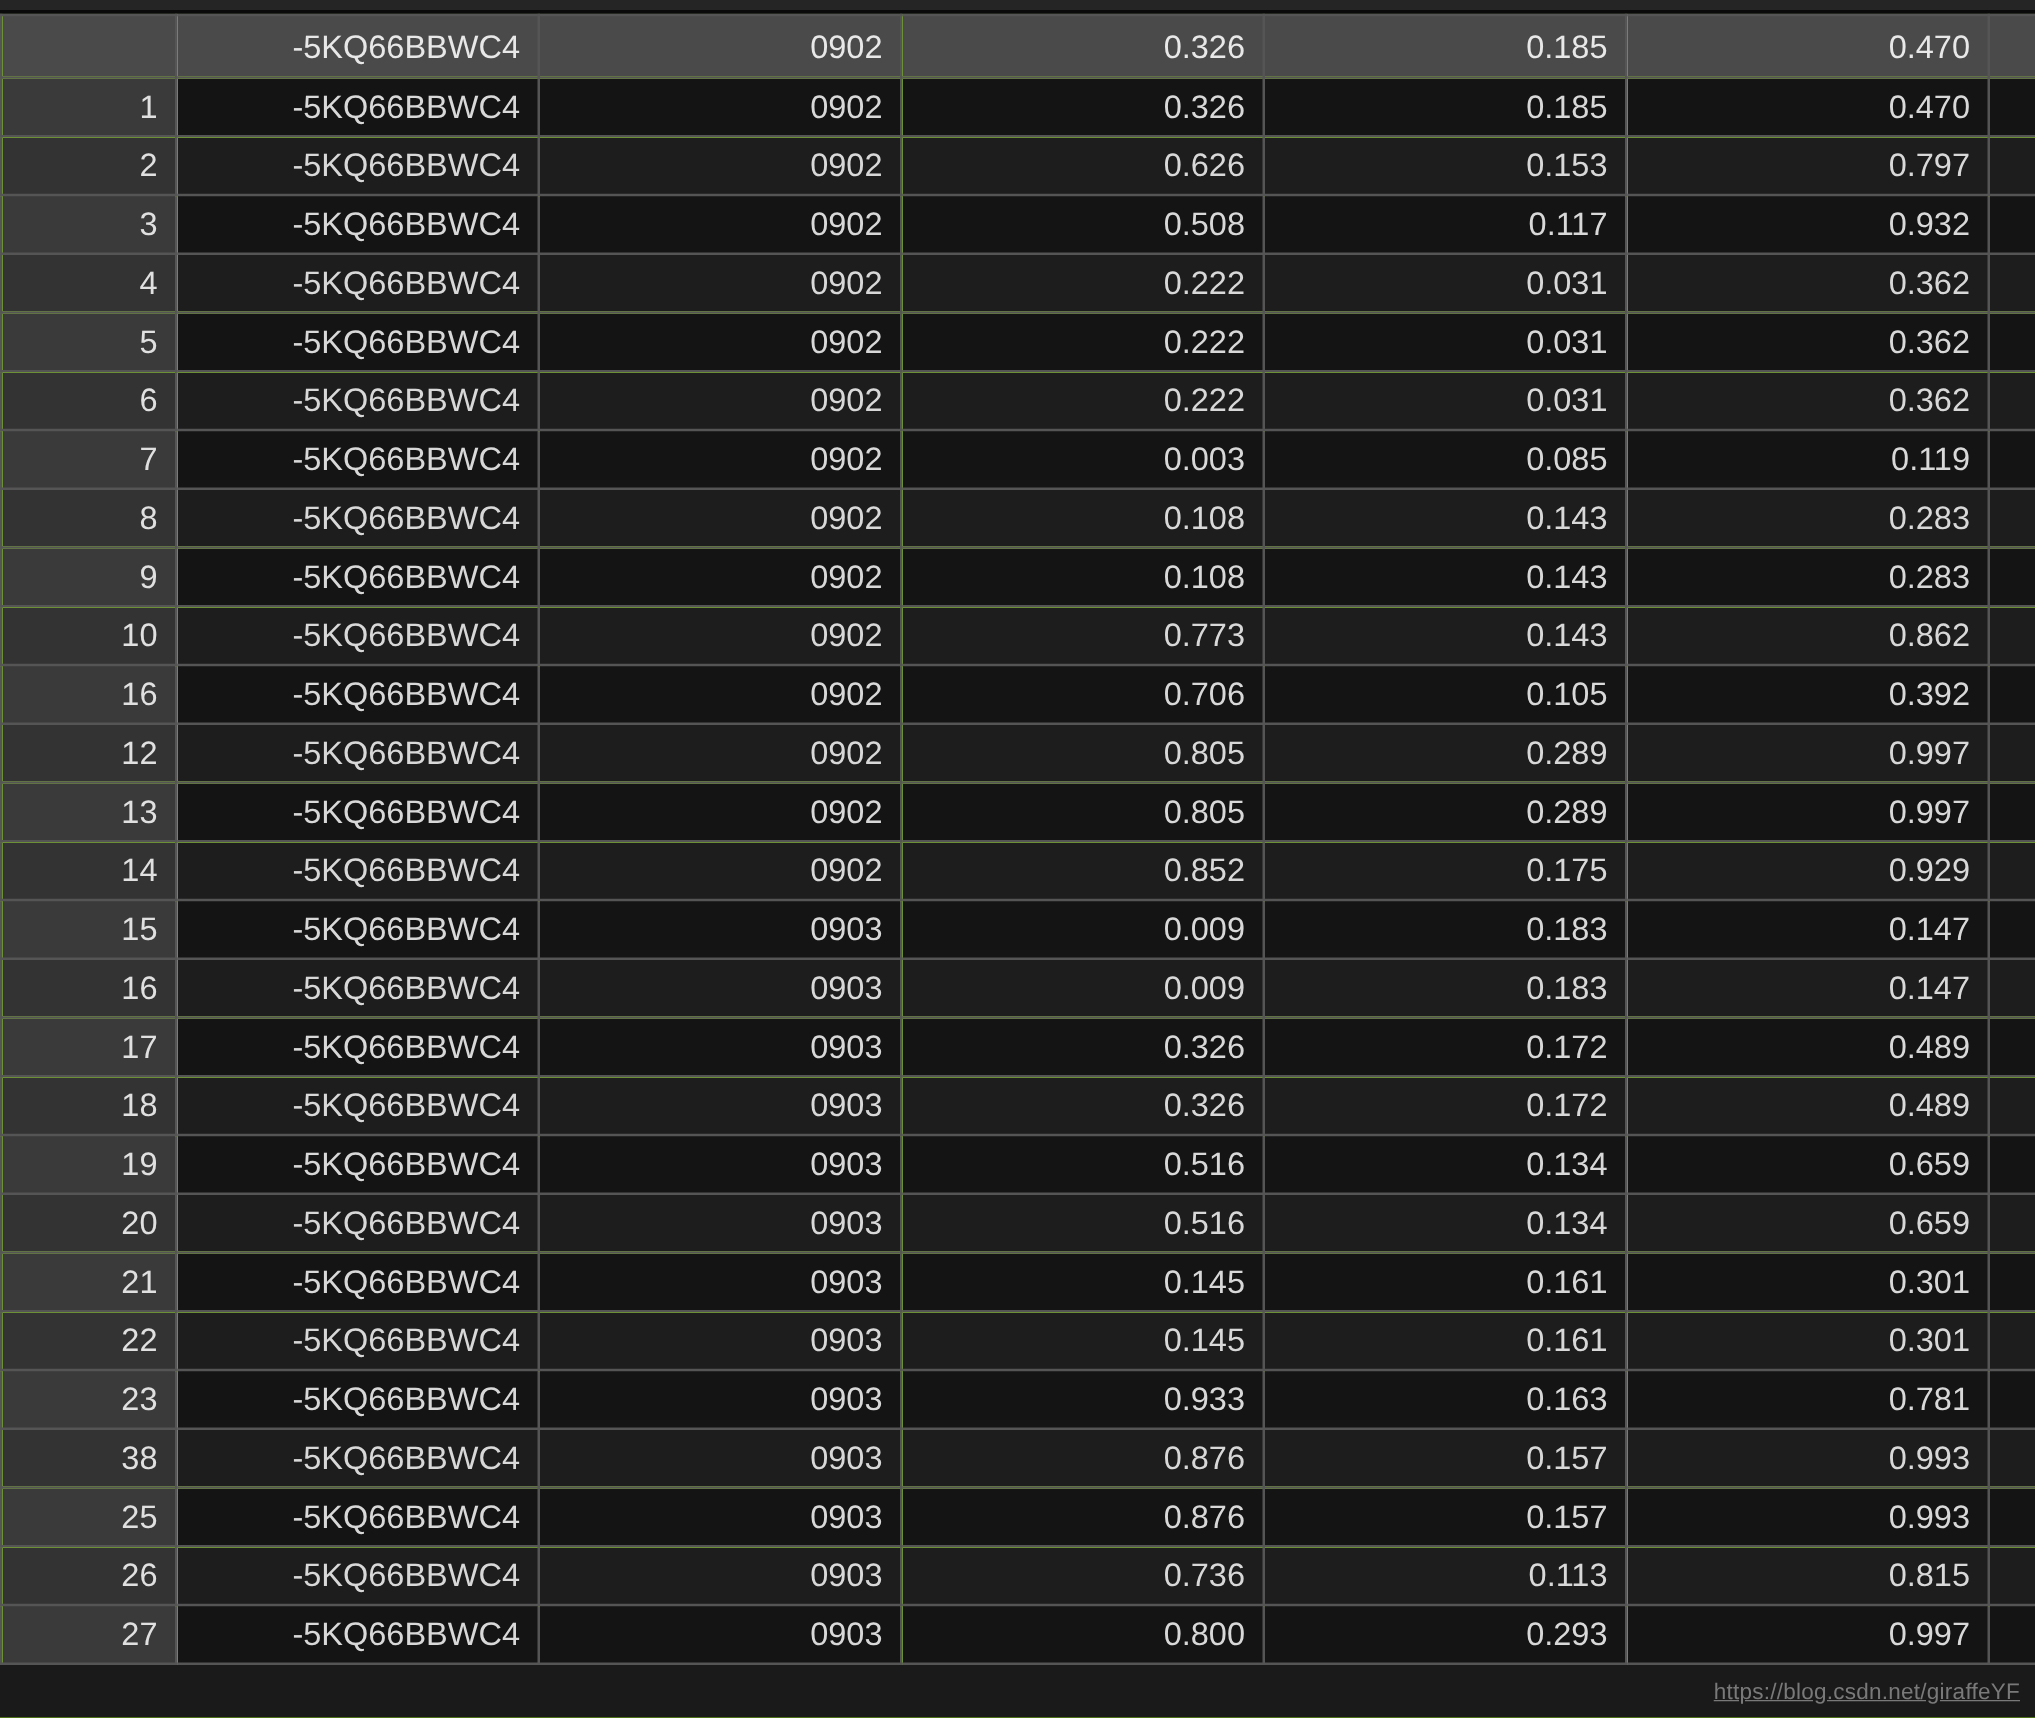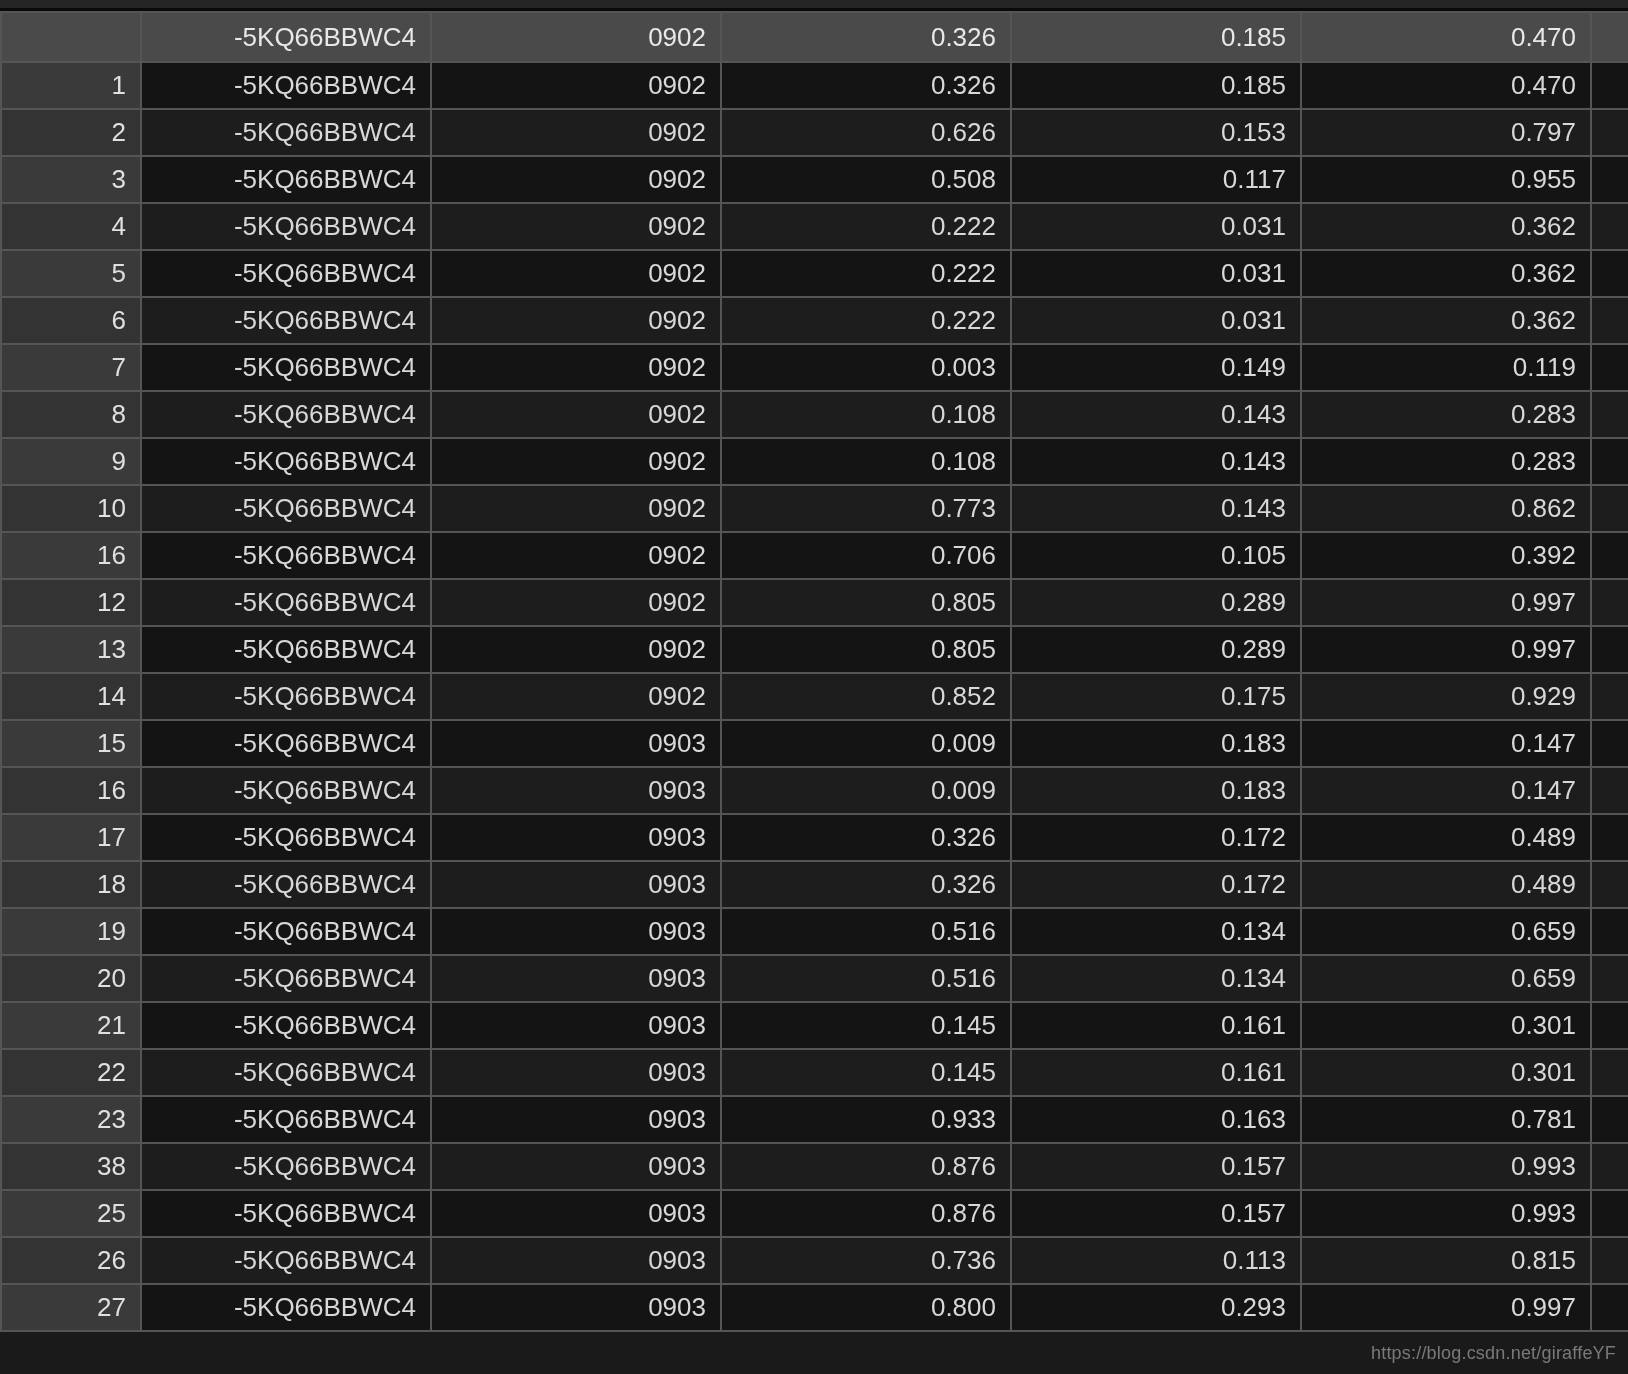--- a/index.html
+++ b/index.html
@@ -69,20 +69,21 @@
   thead th.tail { background:#4a4a4a; }
   .watermark {
     position: fixed;
     right: 12px;
     bottom: 10px;
     color: #9a9a9a;
     font-size: 18px;
     letter-spacing: 0.2px;
     opacity: 0.75;
     pointer-events: none;
+    text-decoration: underline;
   }
 </style>
 </head>
 <body>
 
 <div class="outer">
   <div class="topbar"></div>
   <table>
     <colgroup>
       <col class="col-idx">
@@ -122,21 +123,21 @@
           <td>0.153</td>
           <td>0.797</td>
           <td class="tail"></td>
         </tr>
         <tr>
           <td class="idx">3</td>
           <td>-5KQ66BBWC4</td>
           <td>0902</td>
           <td>0.508</td>
           <td>0.117</td>
-          <td>0.955</td>
+          <td>0.932</td>
           <td class="tail"></td>
         </tr>
         <tr>
           <td class="idx">4</td>
           <td>-5KQ66BBWC4</td>
           <td>0902</td>
           <td>0.222</td>
           <td>0.031</td>
           <td>0.362</td>
           <td class="tail"></td>
@@ -157,21 +158,21 @@
           <td>0.222</td>
           <td>0.031</td>
           <td>0.362</td>
           <td class="tail"></td>
         </tr>
         <tr>
           <td class="idx">7</td>
           <td>-5KQ66BBWC4</td>
           <td>0902</td>
           <td>0.003</td>
-          <td>0.149</td>
+          <td>0.085</td>
           <td>0.119</td>
           <td class="tail"></td>
         </tr>
         <tr>
           <td class="idx">8</td>
           <td>-5KQ66BBWC4</td>
           <td>0902</td>
           <td>0.108</td>
           <td>0.143</td>
           <td>0.283</td>

